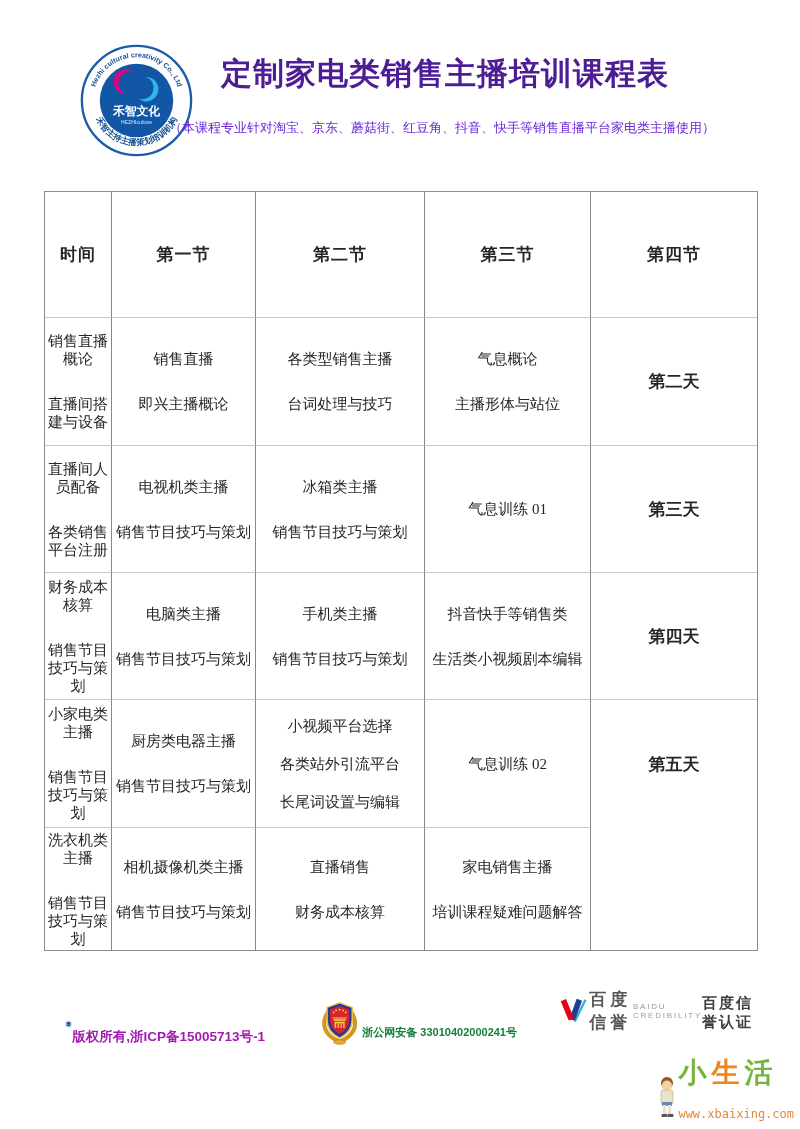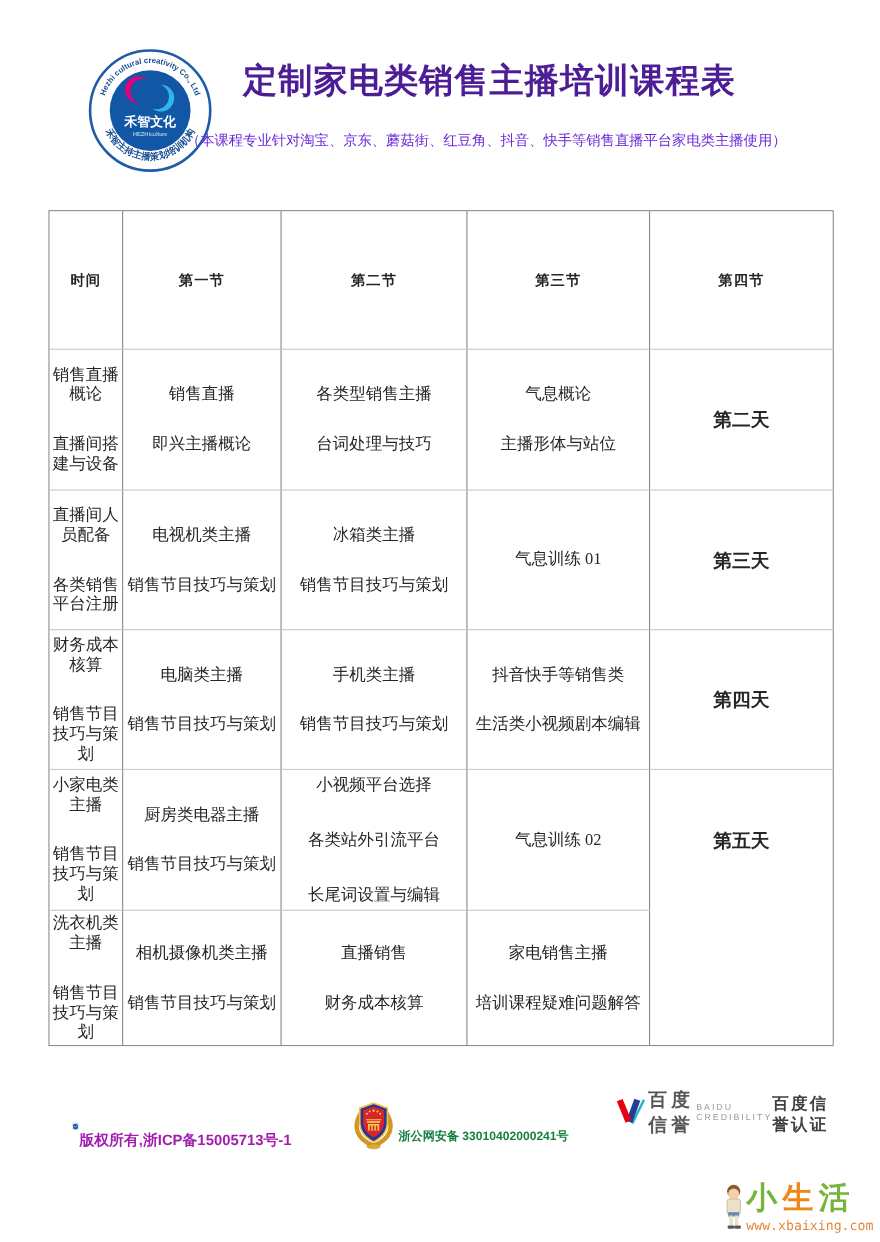--- a/index.html
+++ b/index.html
@@ -16,24 +16,24 @@
   
   .grid{position:absolute;left:44px;top:191px;display:grid;
         grid-template-columns:67px 144px 169px 166px 166px;
         grid-template-rows:126px 128px 127px 127px 128px 122px;
         border:1px solid #8d8d8d;background:#fff;color:#262626}
   .cell{display:flex;flex-direction:column;align-items:center;justify-content:center;
         text-align:center;gap:27px;padding:2px;
         border-right:1px solid #878787;border-bottom:1px solid #c9c9c9}
   .cell:nth-child(5n){border-right:none}
   .cell:nth-last-child(-n+5){border-bottom:none}
-  .th{font-size:13px;font-weight:600;letter-spacing:1px}
+  .th{font-size:17px;font-weight:600;letter-spacing:1px}
   .day{font-size:17px;font-weight:600}
   .course{font-size:15px}
-  .course.tight{gap:32px}
+  .course.tight{gap:20px}
   .line{line-height:1.2}
 
   
   .fcol{position:absolute;display:flex;align-items:center;
         font-family:"Liberation Sans",sans-serif}
   .fcol-left{left:65px;top:988px;width:200px}
   .fcol-center{left:317px;top:982px;width:200px}
   .fcol-right{left:555px;top:986px;width:200px}
   .logo-small{width:72px;height:72px}
   .copyright{margin-top:25px;font-size:13.5px;font-weight:bold;color:#a21caf;white-space:nowrap}
@@ -43,21 +43,21 @@
   .baidu-cn{font-size:17px;font-weight:bold;color:#575757;letter-spacing:4px;margin-top:2px}
   .baidu-en{font-size:8px;color:#9a9a9a;letter-spacing:1.8px;margin-top:1px}
   .baidu-cert{font-size:15px;font-weight:bold;color:#3f3f3f;letter-spacing:2px;margin-top:6px}
 
   
   .watermark{position:absolute;right:6px;bottom:8px;display:flex;align-items:flex-end}
   .wm-kid{width:30px;height:46px;margin-right:-4px}
   .wm-right{display:flex;flex-direction:column;align-items:flex-start}
   .wm-chars{display:flex;gap:5px;font-weight:bold;font-size:28px;line-height:1;
             font-family:"DejaVu Sans",sans-serif}
-  .wm-url{font-family:"DejaVu Sans Mono",monospace;font-size:12px;color:#e0893c;margin-top:4px}
+  .wm-url{font-family:"DejaVu Sans Mono",monospace;font-size:12px;color:#e0893c;margin-top:20px}
 </style>
 </head>
 <body>
 
 <svg width="0" height="0" style="position:absolute" aria-hidden="true">
   <defs>
     <symbol id="hz-logo" viewBox="0 0 120 120">
       <circle cx="60" cy="60" r="58" fill="#ffffff" stroke="#1e5ca8" stroke-width="2.5"></circle>
       <circle cx="60" cy="60" r="39" fill="#1157a6"></circle>
       <path id="hz-arc-top" d="M 14.7,52 A 46,46 0 0 1 105.3,52" fill="none"></path>

